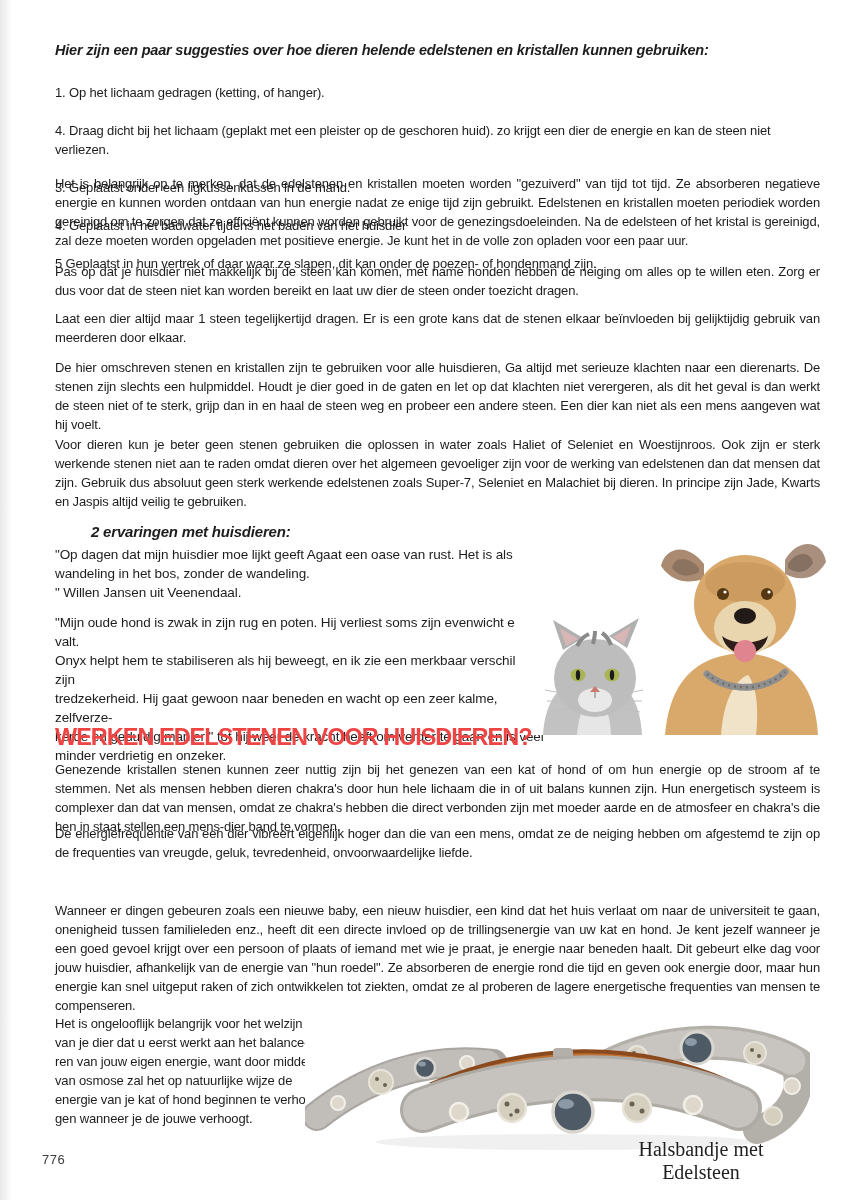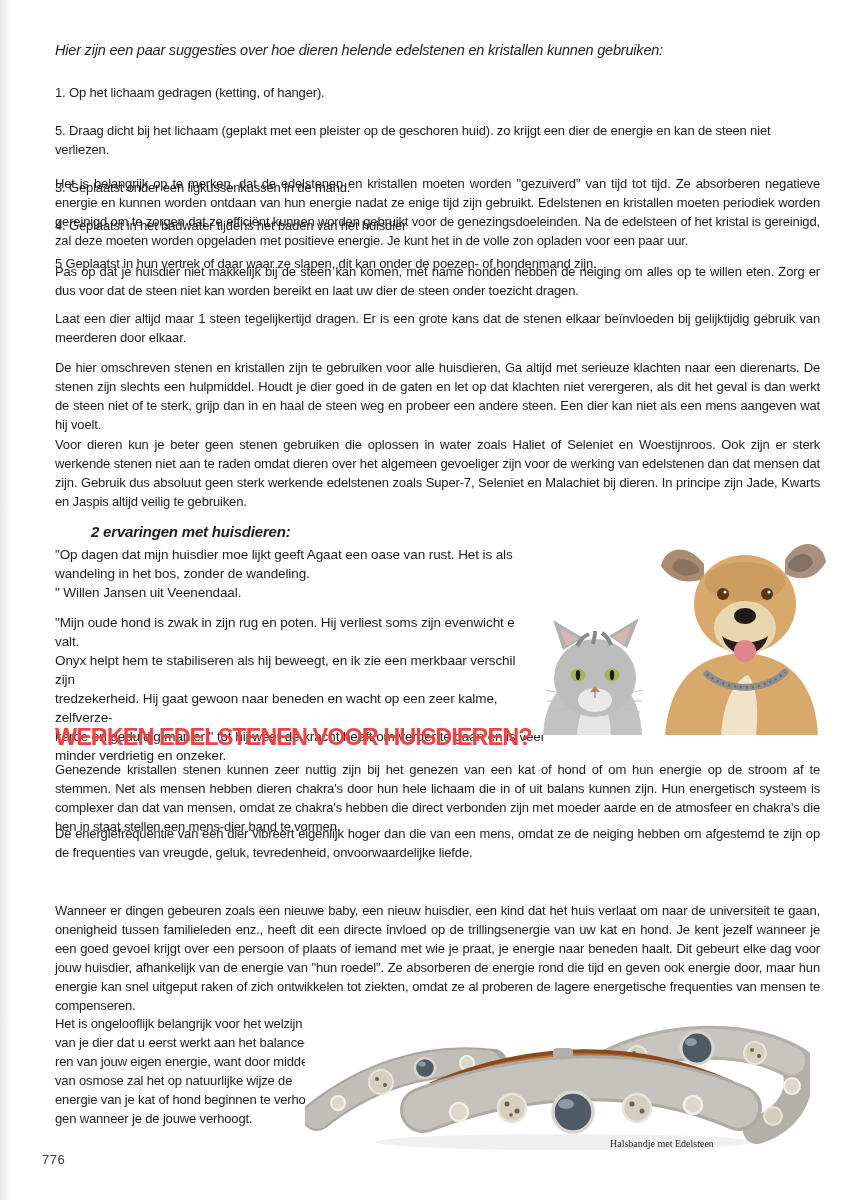--- a/index.html
+++ b/index.html
@@ -6,40 +6,40 @@
   .page{
     position:relative;width:855px;height:1200px;background:#ffffff;overflow:hidden;
     font-family:"Liberation Sans",sans-serif;color:#1d1d1d;
   }
   .gutter{position:absolute;left:0;top:0;width:12px;height:1200px;
     background:linear-gradient(90deg,#e9e9e9,#ffffff);}
   .blk{position:absolute;left:55px;width:765px;}
   .body-text{font-size:13px;line-height:19px;letter-spacing:-0.15px;text-align:justify;}
   .list-text{font-size:13px;line-height:19px;letter-spacing:-0.15px;white-space:pre-line;}
   .prelines{white-space:pre-line;}
-  .intro-heading{font-weight:normal;font-style:italic;font-size:14.5px;letter-spacing:-0.2px;}
+  .intro-heading{font-weight:bold;font-style:italic;font-size:14.5px;letter-spacing:-0.2px;}
   .exp-heading{font-weight:bold;font-style:italic;font-size:15px;letter-spacing:-0.2px;}
   .quote{font-size:13.5px;line-height:19px;letter-spacing:-0.1px;}
   .main-heading{font-weight:800;font-size:23.5px;letter-spacing:-1px;color:#ef4444;
     font-family:"Liberation Sans",sans-serif;}
-  .caption{font-family:"Liberation Serif",serif;font-size:10px;color:#1f1f1f;text-align:left;}
+  .caption{font-family:"Liberation Serif",serif;font-size:20px;color:#1f1f1f;text-align:center;}
   .pagenum{font-size:13px;color:#3c3c3c;letter-spacing:0.5px;}
   svg{display:block;}
 </style>
 </head>
 <body>
 
 <div class="page">
   <div class="gutter"></div>
 
   <div class="blk intro-heading" style="top:42px;">Hier zijn een paar suggesties over hoe dieren helende edelstenen en kristallen kunnen gebruiken:</div>
 
   <div class="blk list-text" style="top:64px;">
     <div>1. Op het lichaam gedragen (ketting, of hanger).</div>
-    <div>5. Draag dicht bij het lichaam (geplakt met een pleister op de geschoren huid). zo krijgt een dier de energie en kan de steen niet verliezen.</div>
+    <div>4. Draag dicht bij het lichaam (geplakt met een pleister op de geschoren huid). zo krijgt een dier de energie en kan de steen niet verliezen.</div>
     <div>3. Geplaatst onder een ligkussenkussen in de mand.</div>
     <div>4. Geplaatst in het badwater tijdens het baden van het huisdier</div>
     <div>5 Geplaatst in hun vertrek of daar waar ze slapen, dit kan onder de poezen- of hondenmand zijn.</div>
   </div>
 
   <div class="blk body-text" style="top:174px;">Het is belangrijk op te merken, dat de edelstenen en kristallen moeten worden "gezuiverd" van tijd tot tijd. Ze absorberen negatieve energie en kunnen worden ontdaan van hun energie nadat ze enige tijd zijn gebruikt. Edelstenen en kristallen moeten periodiek worden gereinigd om te zorgen dat ze efficiënt kunnen worden gebruikt voor de genezingsdoeleinden. Na de edelsteen of het kristal is gereinigd, zal deze moeten worden opgeladen met positieve energie. Je kunt het in de volle zon opladen voor een paar uur.</div>
   <div class="blk body-text" style="top:262px;">Pas op dat je huisdier niet makkelijk bij de steen kan komen, met name honden hebben de neiging om alles op te willen eten. Zorg er dus voor dat de steen niet kan worden bereikt en laat uw dier de steen onder toezicht dragen.</div>
   <div class="blk body-text" style="top:309px;">Laat een dier altijd maar 1 steen tegelijkertijd dragen. Er is een grote kans dat de stenen elkaar beïnvloeden bij gelijktijdig gebruik van meerderen door elkaar.</div>
   <div class="blk body-text" style="top:358px;">De hier omschreven stenen en kristallen zijn te gebruiken voor alle huisdieren, Ga altijd met serieuze klachten naar een dierenarts. De stenen zijn slechts een hulpmiddel. Houdt je dier goed in de gaten en let op dat klachten niet verergeren, als dit het geval is dan werkt de steen niet of te sterk, grijp dan in en haal de steen weg en probeer een andere steen. Een dier kan niet als een mens aangeven wat hij voelt.</div>
   <div class="blk body-text" style="top:435px;">Voor dieren kun je beter geen stenen gebruiken die oplossen in water zoals Haliet of Seleniet en Woestijnroos. Ook zijn er sterk werkende stenen niet aan te raden omdat dieren over het algemeen gevoeliger zijn voor de werking van edelstenen dan dat mensen dat zijn. Gebruik dus absoluut geen sterk werkende edelstenen zoals Super-7, Seleniet en Malachiet bij dieren. In principe zijn Jade, Kwarts en Jaspis altijd veilig te gebruiken.</div>

